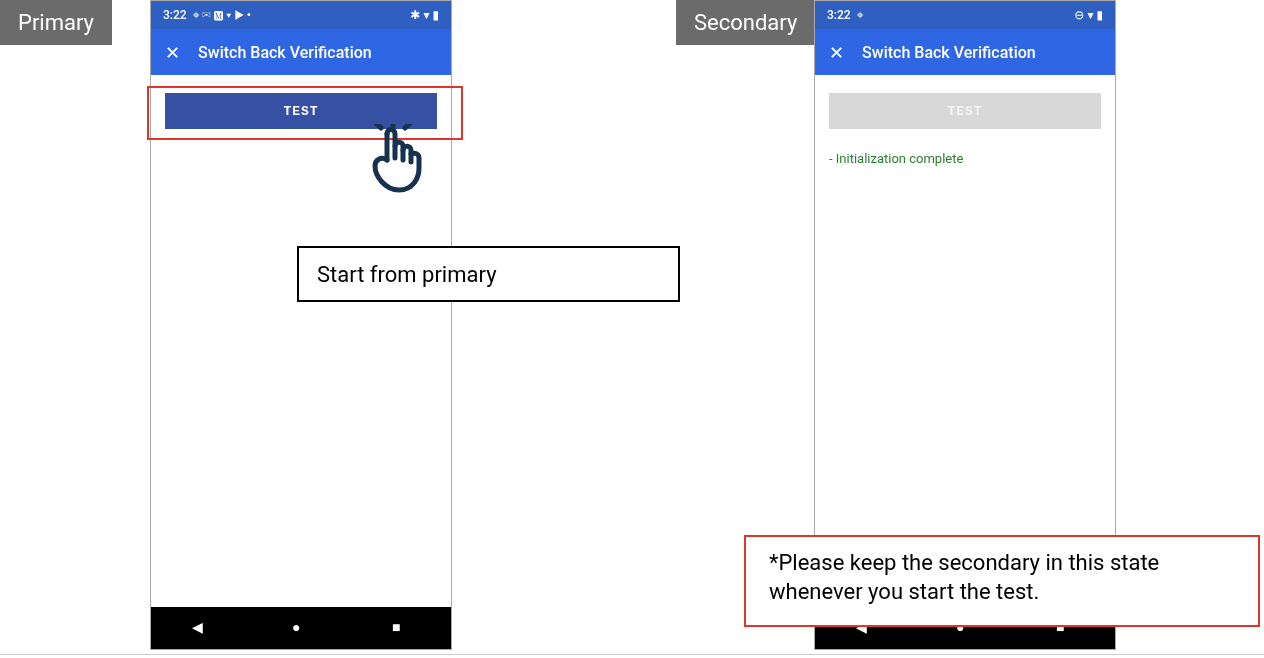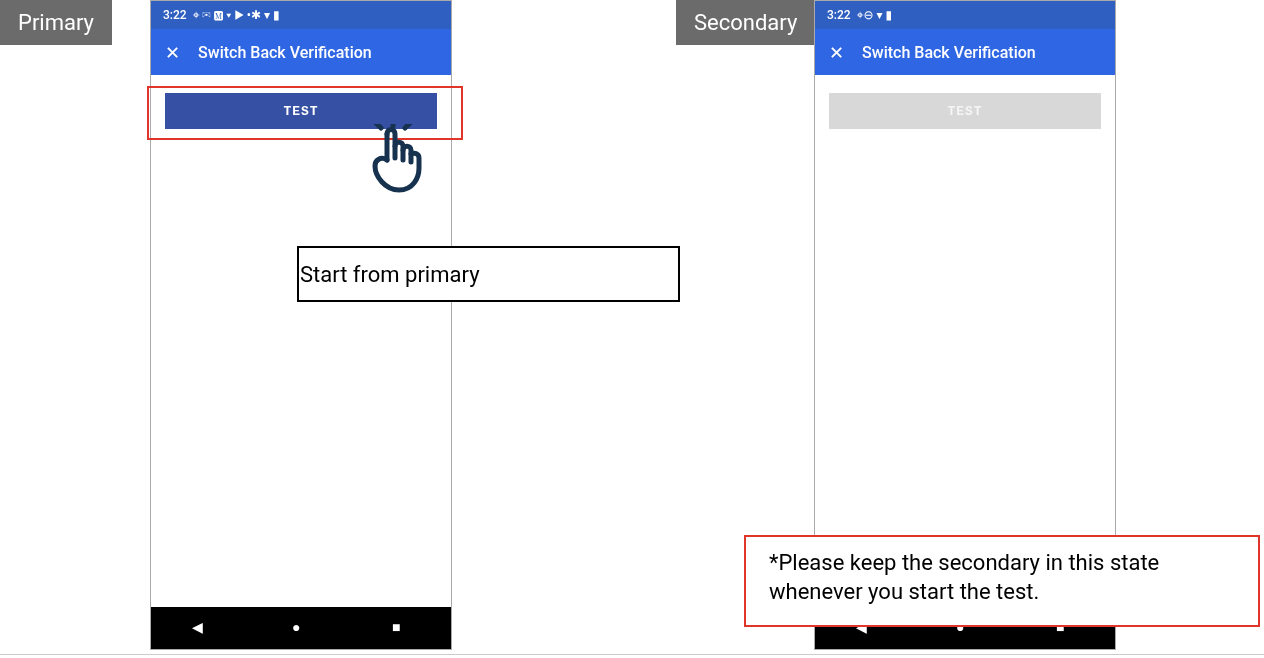--- a/index.html
+++ b/index.html
@@ -22,20 +22,21 @@
   }
   .phone.primary { left: 150px; }
   .phone.secondary { left: 814px; }
 
   .statusbar {
     height: 28px;
     background: #2e5fc1;
     color: #ffffff;
     display: flex;
     align-items: center;
+    justify-content: space-between;
     padding: 0 12px;
     font-size: 12px;
     font-weight: 500;
   }
   .statusbar .left { display: flex; align-items: center; gap: 6px; }
   .statusbar .right { display: flex; align-items: center; gap: 6px; }
 
   .appbar {
     height: 46px;
     background: #2f66e3;
@@ -127,21 +128,21 @@
     width: 64px;
     height: 78px;
     pointer-events: none;
   }
 
   .callout {
     position: absolute;
     border: 2px solid #000000;
     background: #ffffff;
     font-size: 22px;
-    padding: 14px 1px;
+    padding: 14px 18px;
   }
   .callout.primary-text {
     left: 297px;
     top: 246px;
     width: 383px;
     height: 56px;
   }
   .callout.secondary-text {
     border-color: #e0352b;
     left: 744px;
@@ -200,20 +201,21 @@
     <div class="right">
       <span>⊖ ▾ ▮</span>
     </div>
   </div>
   <div class="appbar">
     <span class="close-x">✕</span>
     <span>Switch Back Verification</span>
   </div>
   <div class="body-area">
     <div class="test-btn disabled">TEST</div>
+    <div class="status-text">- Initialization complete</div>
   </div>
   <div class="navbar">
     <span class="navbtn" style="color:#fff;font-size:14px">◀</span>
     <span class="navbtn" style="color:#fff;font-size:14px">●</span>
     <span class="navbtn" style="color:#fff;font-size:14px">■</span>
   </div>
 </div>
 
 <div class="highlight-box highlight-primary"></div>
 

